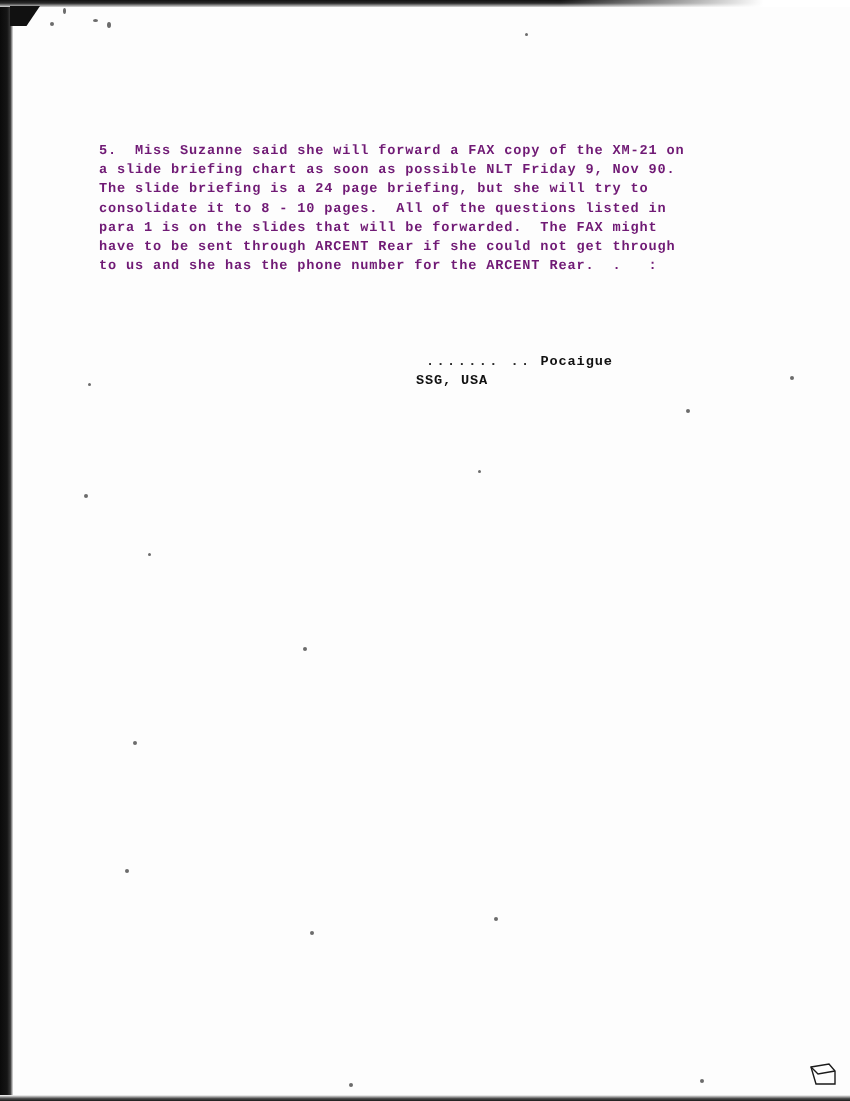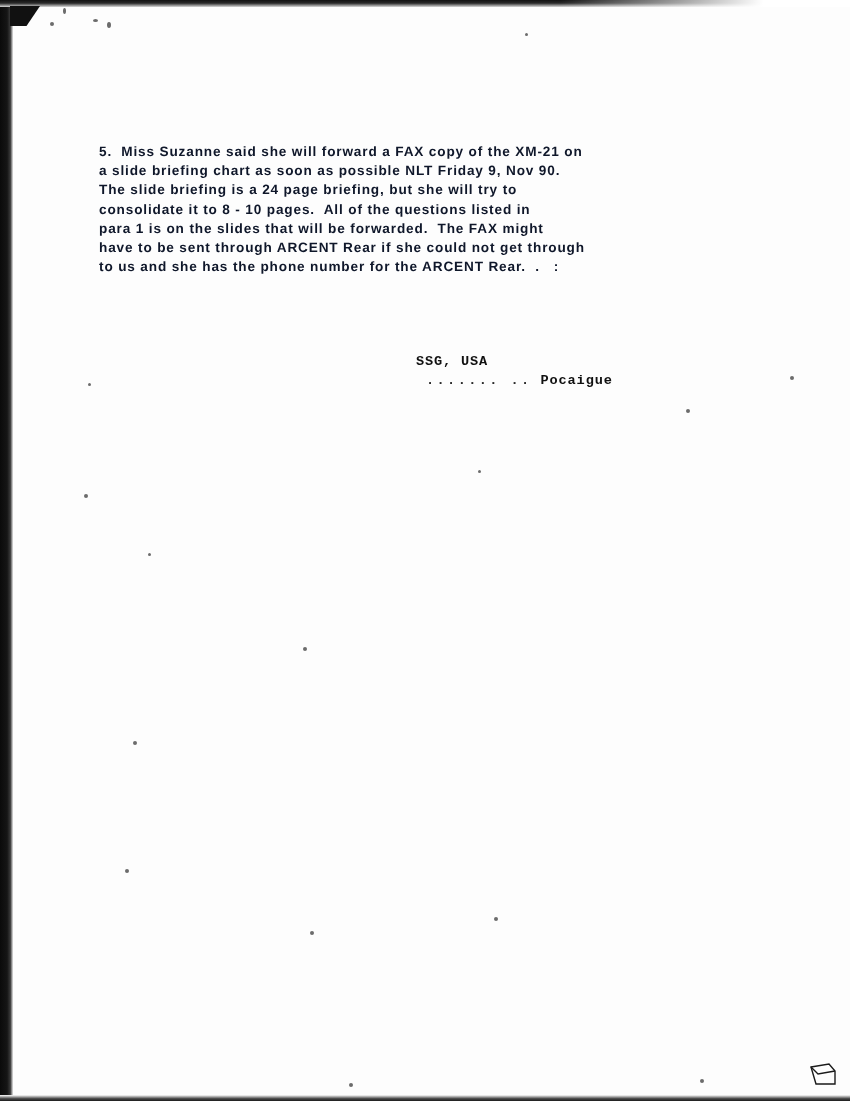--- a/index.html
+++ b/index.html
@@ -74,25 +74,25 @@
     background: #6c6c6c;
     border-radius: 50%;
   }
 
   
   #typed-body {
     position: absolute;
     left: 99px;
     top: 142px;
     width: 680px;
-    font-family: Liberation Sans, sans-serif;
+    font-family: Liberation Mono, monospace;
     font-size: 13.6px;
     line-height: 19.2px;
     letter-spacing: 0.85px;
-    color: #0f172a;
+    color: #701a75;
     white-space: pre-wrap;
     font-weight: 700;
     text-rendering: geometricPrecision;
   }
 
   
   #signature-block {
     position: absolute;
     left: 416px;
     top: 352px;
@@ -159,22 +159,22 @@
 
   <div id="typed-body">5.  Miss Suzanne said she will forward a FAX copy of the XM-21 on
 a slide briefing chart as soon as possible NLT Friday 9, Nov 90.
 The slide briefing is a 24 page briefing, but she will try to
 consolidate it to 8 - 10 pages.  All of the questions listed in
 para 1 is on the slides that will be forwarded.  The FAX might
 have to be sent through ARCENT Rear if she could not get through
 to us and she has the phone number for the ARCENT Rear.  .   :</div>
 
   <div id="signature-block">
+    <div id="signature-name-line"><span id="signature-dots">....... ..</span> <span id="signature-name">Pocaigue</span></div>
     <div id="signature-rank-line">SSG, USA</div>
-    <div id="signature-name-line"><span id="signature-dots">....... ..</span> <span id="signature-name">Pocaigue</span></div>
   </div>
 
   <div id="page-corner-mark">
     <svg width="26" height="22" viewBox="0 0 26 22" fill="none" xmlns="http://www.w3.org/2000/svg">
       <path d="M1 4 L19 1 L25 8 L25 21 L6 21 Z" stroke="#1a1a1a" stroke-width="1.4" fill="none"></path>
       <path d="M1 4 L8 11 L25 8" stroke="#1a1a1a" stroke-width="1.4" fill="none"></path>
     </svg>
   </div>
 
 </div>

